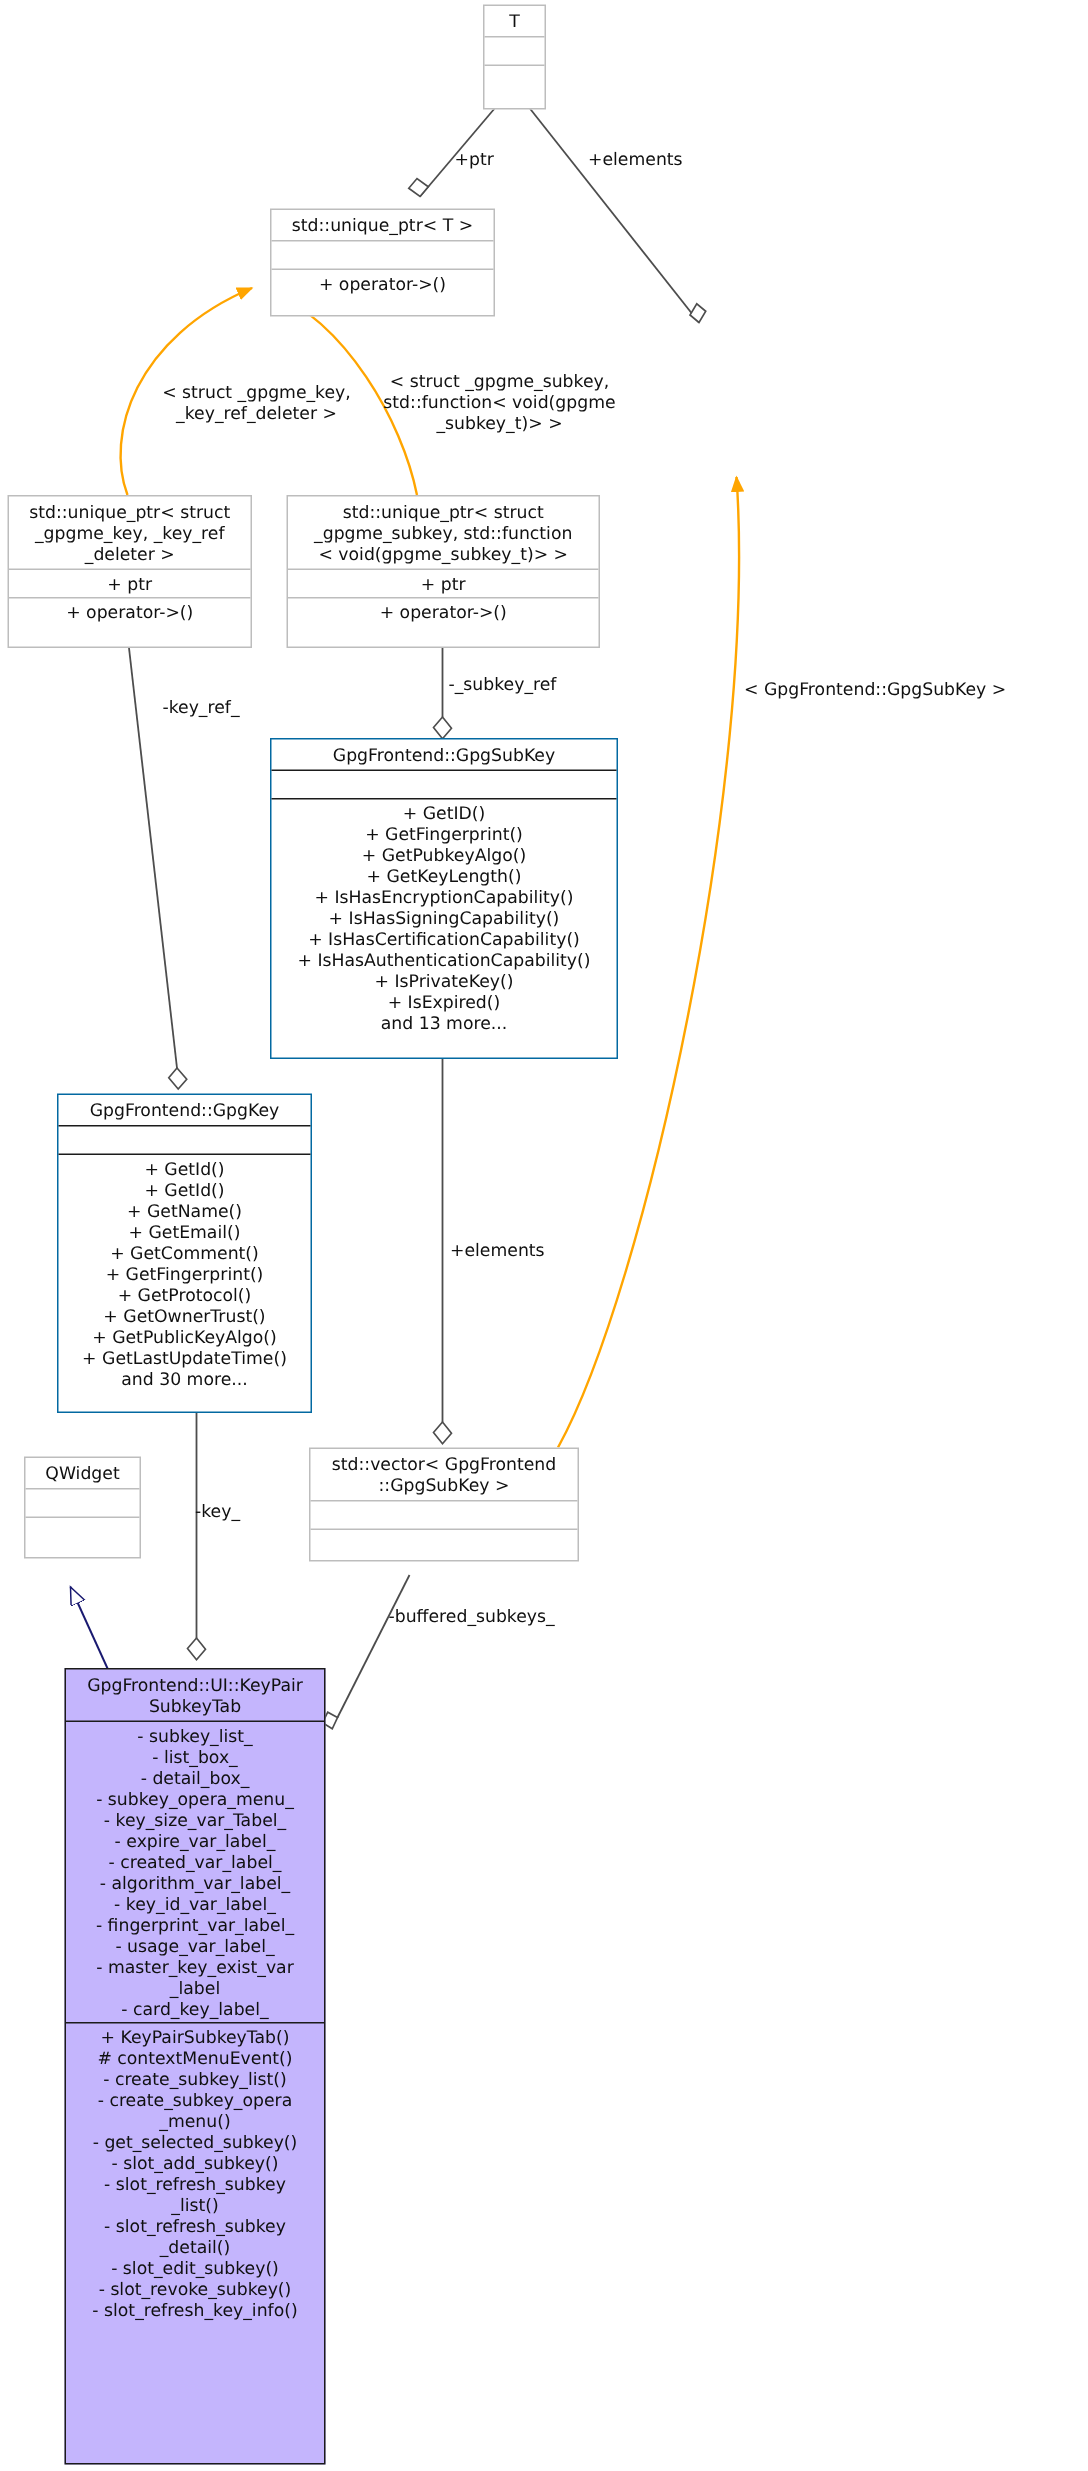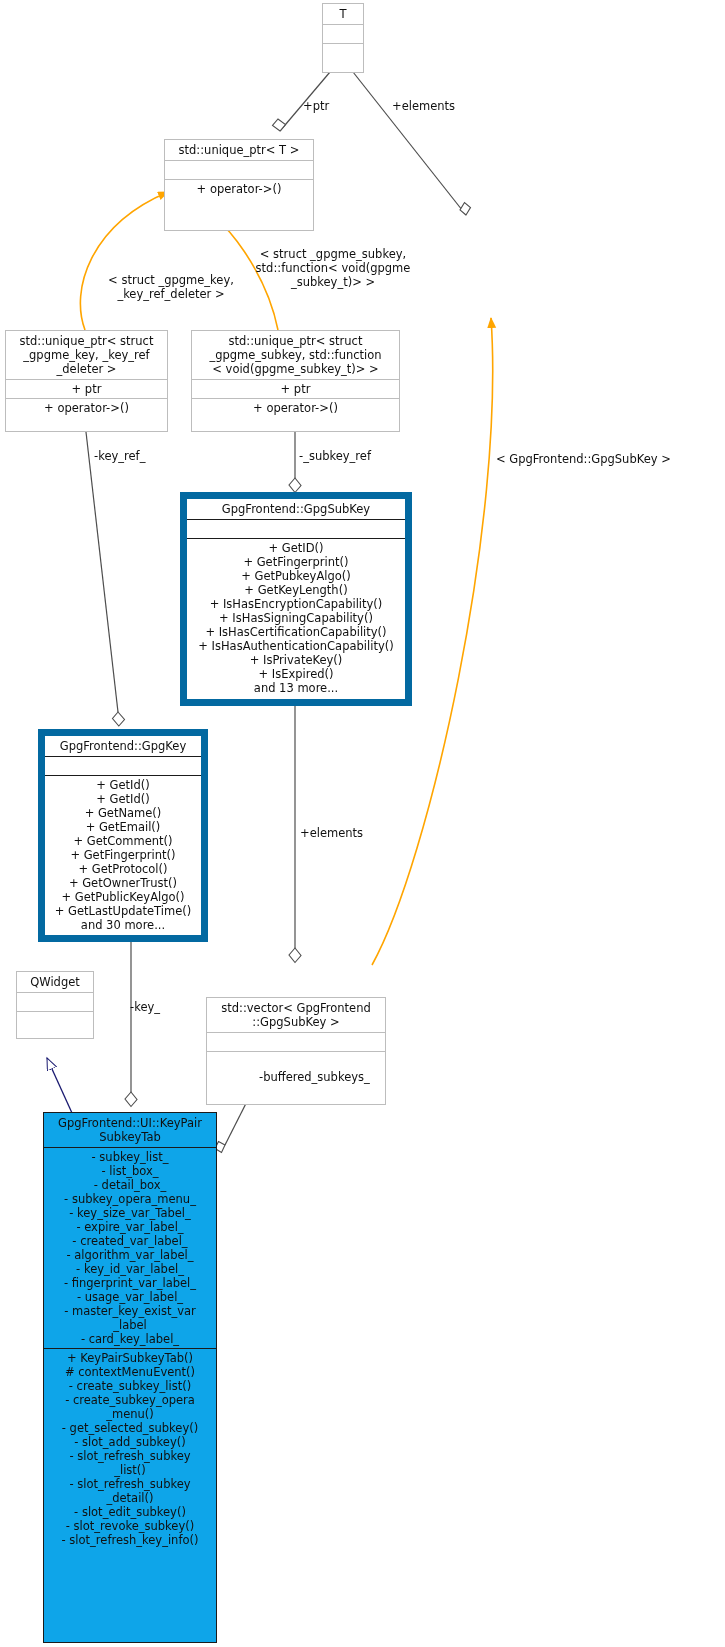--- a/index.html
+++ b/index.html
@@ -30,24 +30,24 @@
   
   .node {
     position: absolute;
     box-sizing: border-box;
     background: #ffffff;
     border: 1px solid #bdbdbd;
     display: flex;
     flex-direction: column;
   }
   .node.solid {
-    border: 7px solid #0369a1;
+    border: 1px solid #0369a1;
   }
   .node.highlight {
-    background: #0ea5e9;
+    background: #c4b5fd;
     border: 1px solid #1b1b1b;
   }
   .node .compartment {
     padding: 2px 4px;
     box-sizing: border-box;
   }
   .node .title {
     text-align: center;
     font-size: 11.5px;
     line-height: 14px;
@@ -166,21 +166,21 @@
   <div class="node" style="left:322px; top:3px; width:42px; height:70px;">
     <div class="compartment title">T</div>
     <div class="compartment attrs">
       <div class="empty-row"></div>
     </div>
     <div class="compartment ops">
       <div class="empty-row"></div>
     </div>
   </div>
 
-  <div class="node" style="left:164px; top:139px; width:150px; height:92px;">
+  <div class="node" style="left:180px; top:139px; width:150px; height:72px;">
     <div class="compartment title">std::unique_ptr&lt; T &gt;</div>
     <div class="compartment attrs">
       <div class="empty-row"></div>
     </div>
     <div class="compartment ops">
       <div class="row">+ operator-&gt;()</div>
     </div>
   </div>
 
 
@@ -251,21 +251,21 @@
   <div class="node" style="left:16px; top:971px; width:78px; height:68px;">
     <div class="compartment title">QWidget</div>
     <div class="compartment attrs">
       <div class="empty-row"></div>
     </div>
     <div class="compartment ops">
       <div class="empty-row"></div>
     </div>
   </div>
 
-  <div class="node" style="left:206px; top:965px; width:180px; height:108px;margin-top:32px;">
+  <div class="node" style="left:206px; top:965px; width:180px; height:76px;">
     <div class="compartment title">std::vector&lt; GpgFrontend
 ::GpgSubKey &gt;</div>
     <div class="compartment attrs">
       <div class="empty-row"></div>
     </div>
     <div class="compartment ops">
       <div class="empty-row"></div>
     </div>
   </div>
 
@@ -303,28 +303,28 @@
       <div class="row">- slot_edit_subkey()</div>
       <div class="row">- slot_revoke_subkey()</div>
       <div class="row">- slot_refresh_key_info()</div>
     </div>
   </div>
 
   <div class="edge-label left" style="left:303px; top:99px; width:50px;">+ptr</div>
 
   <div class="edge-label left" style="left:392px; top:99px; width:80px;">+elements</div>
 
-  <div class="edge-label" style="left:93px; top:254px; width:156px;margin-top:19px;">&lt; struct _gpgme_key,
+  <div class="edge-label" style="left:93px; top:254px; width:156px;">&lt; struct _gpgme_key,
 _key_ref_deleter &gt;</div>
 
   <div class="edge-label" style="left:248px; top:247px; width:170px;">&lt; struct _gpgme_subkey,
 std::function&lt; void(gpgme
 _subkey_t)&gt; &gt;</div>
 
-  <div class="edge-label left" style="left:94px; top:449px; width:80px;">-key_ref_</div>
+  <div class="edge-label left" style="left:94px; top:464px; width:80px;text-align:center;">-key_ref_</div>
 
   <div class="edge-label left" style="left:299px; top:449px; width:100px;">-_subkey_ref</div>
 
   <div class="edge-label left" style="left:496px; top:452px; width:220px;">&lt; GpgFrontend::GpgSubKey &gt;</div>
 
   <div class="edge-label left" style="left:300px; top:826px; width:90px;">+elements</div>
 
   <div class="edge-label left" style="left:130px; top:1000px; width:60px;">-key_</div>
 
   <div class="edge-label left" style="left:259px; top:1070px; width:150px;">-buffered_subkeys_</div>

